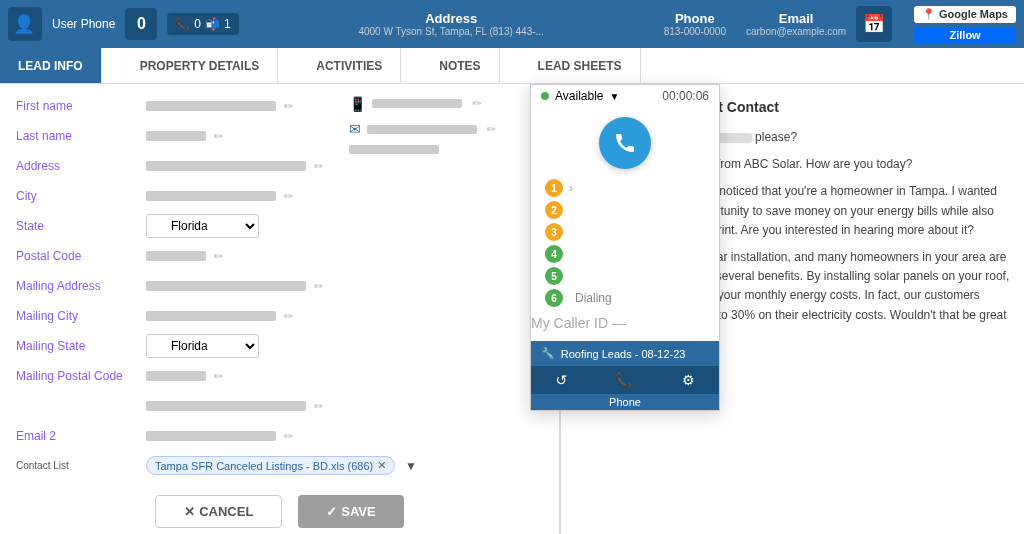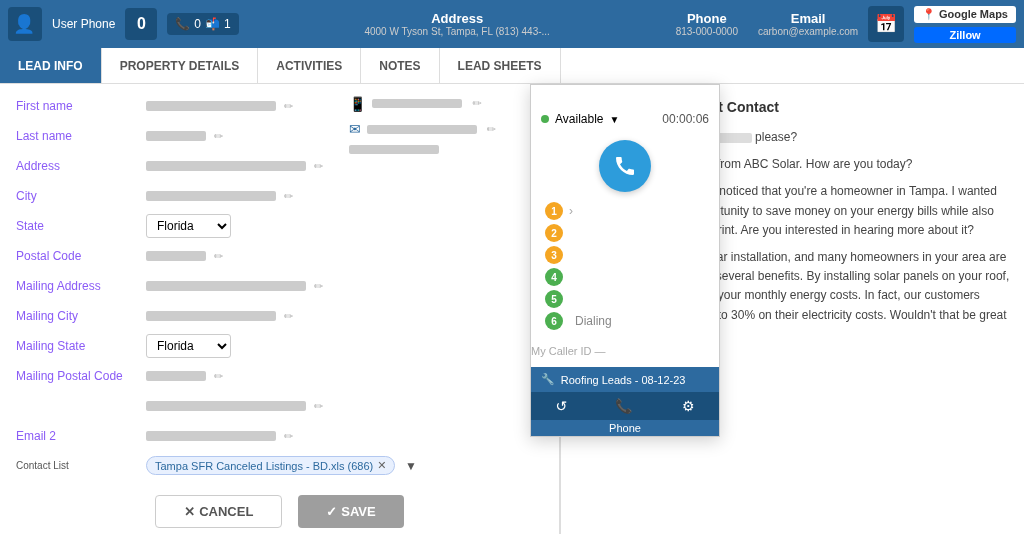--- a/index.html
+++ b/index.html
@@ -25,31 +25,31 @@
     }
     .top-bar-address { flex: 1; text-align: center; font-size: 11px; }
     .top-bar-address .label { font-size: 13px; font-weight: bold; }
     .top-bar-phone-email { display: flex; gap: 20px; font-size: 11px; }
     .top-bar-phone-email .section { text-align: center; }
     .top-bar-phone-email .section .label { font-weight: bold; font-size: 13px; }
     .top-bar-calendar {
       background: #1a4f7a; width: 36px; height: 36px; border-radius: 4px;
       display: flex; align-items: center; justify-content: center; font-size: 18px;
     }
-    .top-bar-right { display: flex; flex-direction: column; gap: 4px; }
+    .top-bar-right { display: flex; flex-direction: column; gap: 4px; margin-left: 12px; }
     .btn-google-maps, .btn-zillow {
       font-size: 11px; padding: 2px 8px; border-radius: 3px; cursor: pointer;
       border: none; font-weight: bold;
     }
     .btn-google-maps { background: white; color: #333; }
     .btn-zillow { background: #006aff; color: white; }
 
     
     .tabs-bar {
-      display: flex; background: white; border-bottom: 1px solid #ddd; height: 36px;
+      display: flex; background: white; border-bottom: 1px solid #ddd; height: 36px; gap: 20px;
     }
     .tab {
       padding: 0 18px; display: flex; align-items: center; cursor: pointer;
       font-size: 12px; font-weight: 600; border-right: 1px solid #ddd;
       color: #555; text-transform: uppercase;
     }
     .tab.active {
       background: #2d6a9f; color: white;
     }
 
@@ -68,21 +68,21 @@
       flex: 1; font-size: 12px; color: #888; display: flex; align-items: center; gap: 4px;
     }
     .form-value .blurred {
       background: #ccc; border-radius: 2px; height: 10px; display: inline-block; width: 100px;
     }
     .form-value .blurred.short { width: 60px; }
     .form-value .blurred.medium { width: 130px; }
     .form-value .blurred.long { width: 160px; }
     .edit-icon { color: #aaa; font-size: 11px; margin-left: 4px; cursor: pointer; }
     .form-select {
-      border: 1px solid #ccc; border-radius: 3px; padding: 2px 6px;
+      border: 1px solid #ccc; border-radius: 3px; padding: 2px 20px;
       font-size: 12px; background: white; cursor: pointer; height: 24px;
     }
 
     
     .contact-side {
       position: absolute; right: 10px; top: 10px; width: 200px;
     }
     .contact-item {
       display: flex; align-items: center; gap: 6px; margin-bottom: 8px; font-size: 11px; color: #888;
     }
@@ -114,21 +114,21 @@
       background: white; border: 1px solid #ccc; border-radius: 4px;
       padding: 8px 28px; font-size: 13px; font-weight: bold; cursor: pointer; color: #555;
     }
     .btn-save {
       display: flex; align-items: center; gap: 4px;
       background: #9e9e9e; border: none; border-radius: 4px;
       padding: 8px 28px; font-size: 13px; font-weight: bold; cursor: pointer; color: white;
     }
     .dialer-status {
       display: flex; align-items: center; gap: 6px; font-size: 12px;
-      padding: 4px 10px; width: 100%; justify-content: space-between; margin-top: 23px;
+      padding: 4px 10px; width: 100%; justify-content: space-between;
     }
     .status-dot { width: 8px; height: 8px; background: #4caf50; border-radius: 50%; }
     .timer { font-size: 12px; color: #555; }
     .dialer-call-btn {
       width: 52px; height: 52px; background: #2d9cdb; border-radius: 50%;
       display: flex; align-items: center; justify-content: center;
       font-size: 22px; color: white; cursor: pointer; margin: 10px auto;
       box-shadow: 0 2px 6px rgba(0,0,0,0.2);
     }
     .dialer-numbers {
@@ -139,21 +139,21 @@
       display: flex; align-items: center; gap: 6px; font-size: 12px;
     }
     .num-circle {
       width: 18px; height: 18px; border-radius: 50%; background: #e0e0e0;
       display: flex; align-items: center; justify-content: center; font-size: 10px;
       font-weight: bold; color: white;
     }
     .num-circle.yellow { background: #f5a623; }
     .num-circle.green { background: #4caf50; }
     .chevron-right { color: #aaa; font-size: 12px; }
-    .caller-id { font-size: 11px; color: #aaa; margin-top: 15px; }
+    .caller-id { font-size: 14px; color: #aaa; margin-top: 8px; }
 
     
     .script-panel {
       flex: 1; background: white; border-left: 1px solid #ddd; overflow-y: auto;
       padding: 12px 14px; position: relative;
     }
     .script-header {
       display: flex; align-items: center; gap: 8px; margin-bottom: 10px;
     }
     .script-icon { font-size: 18px; color: #2d6a9f; }

